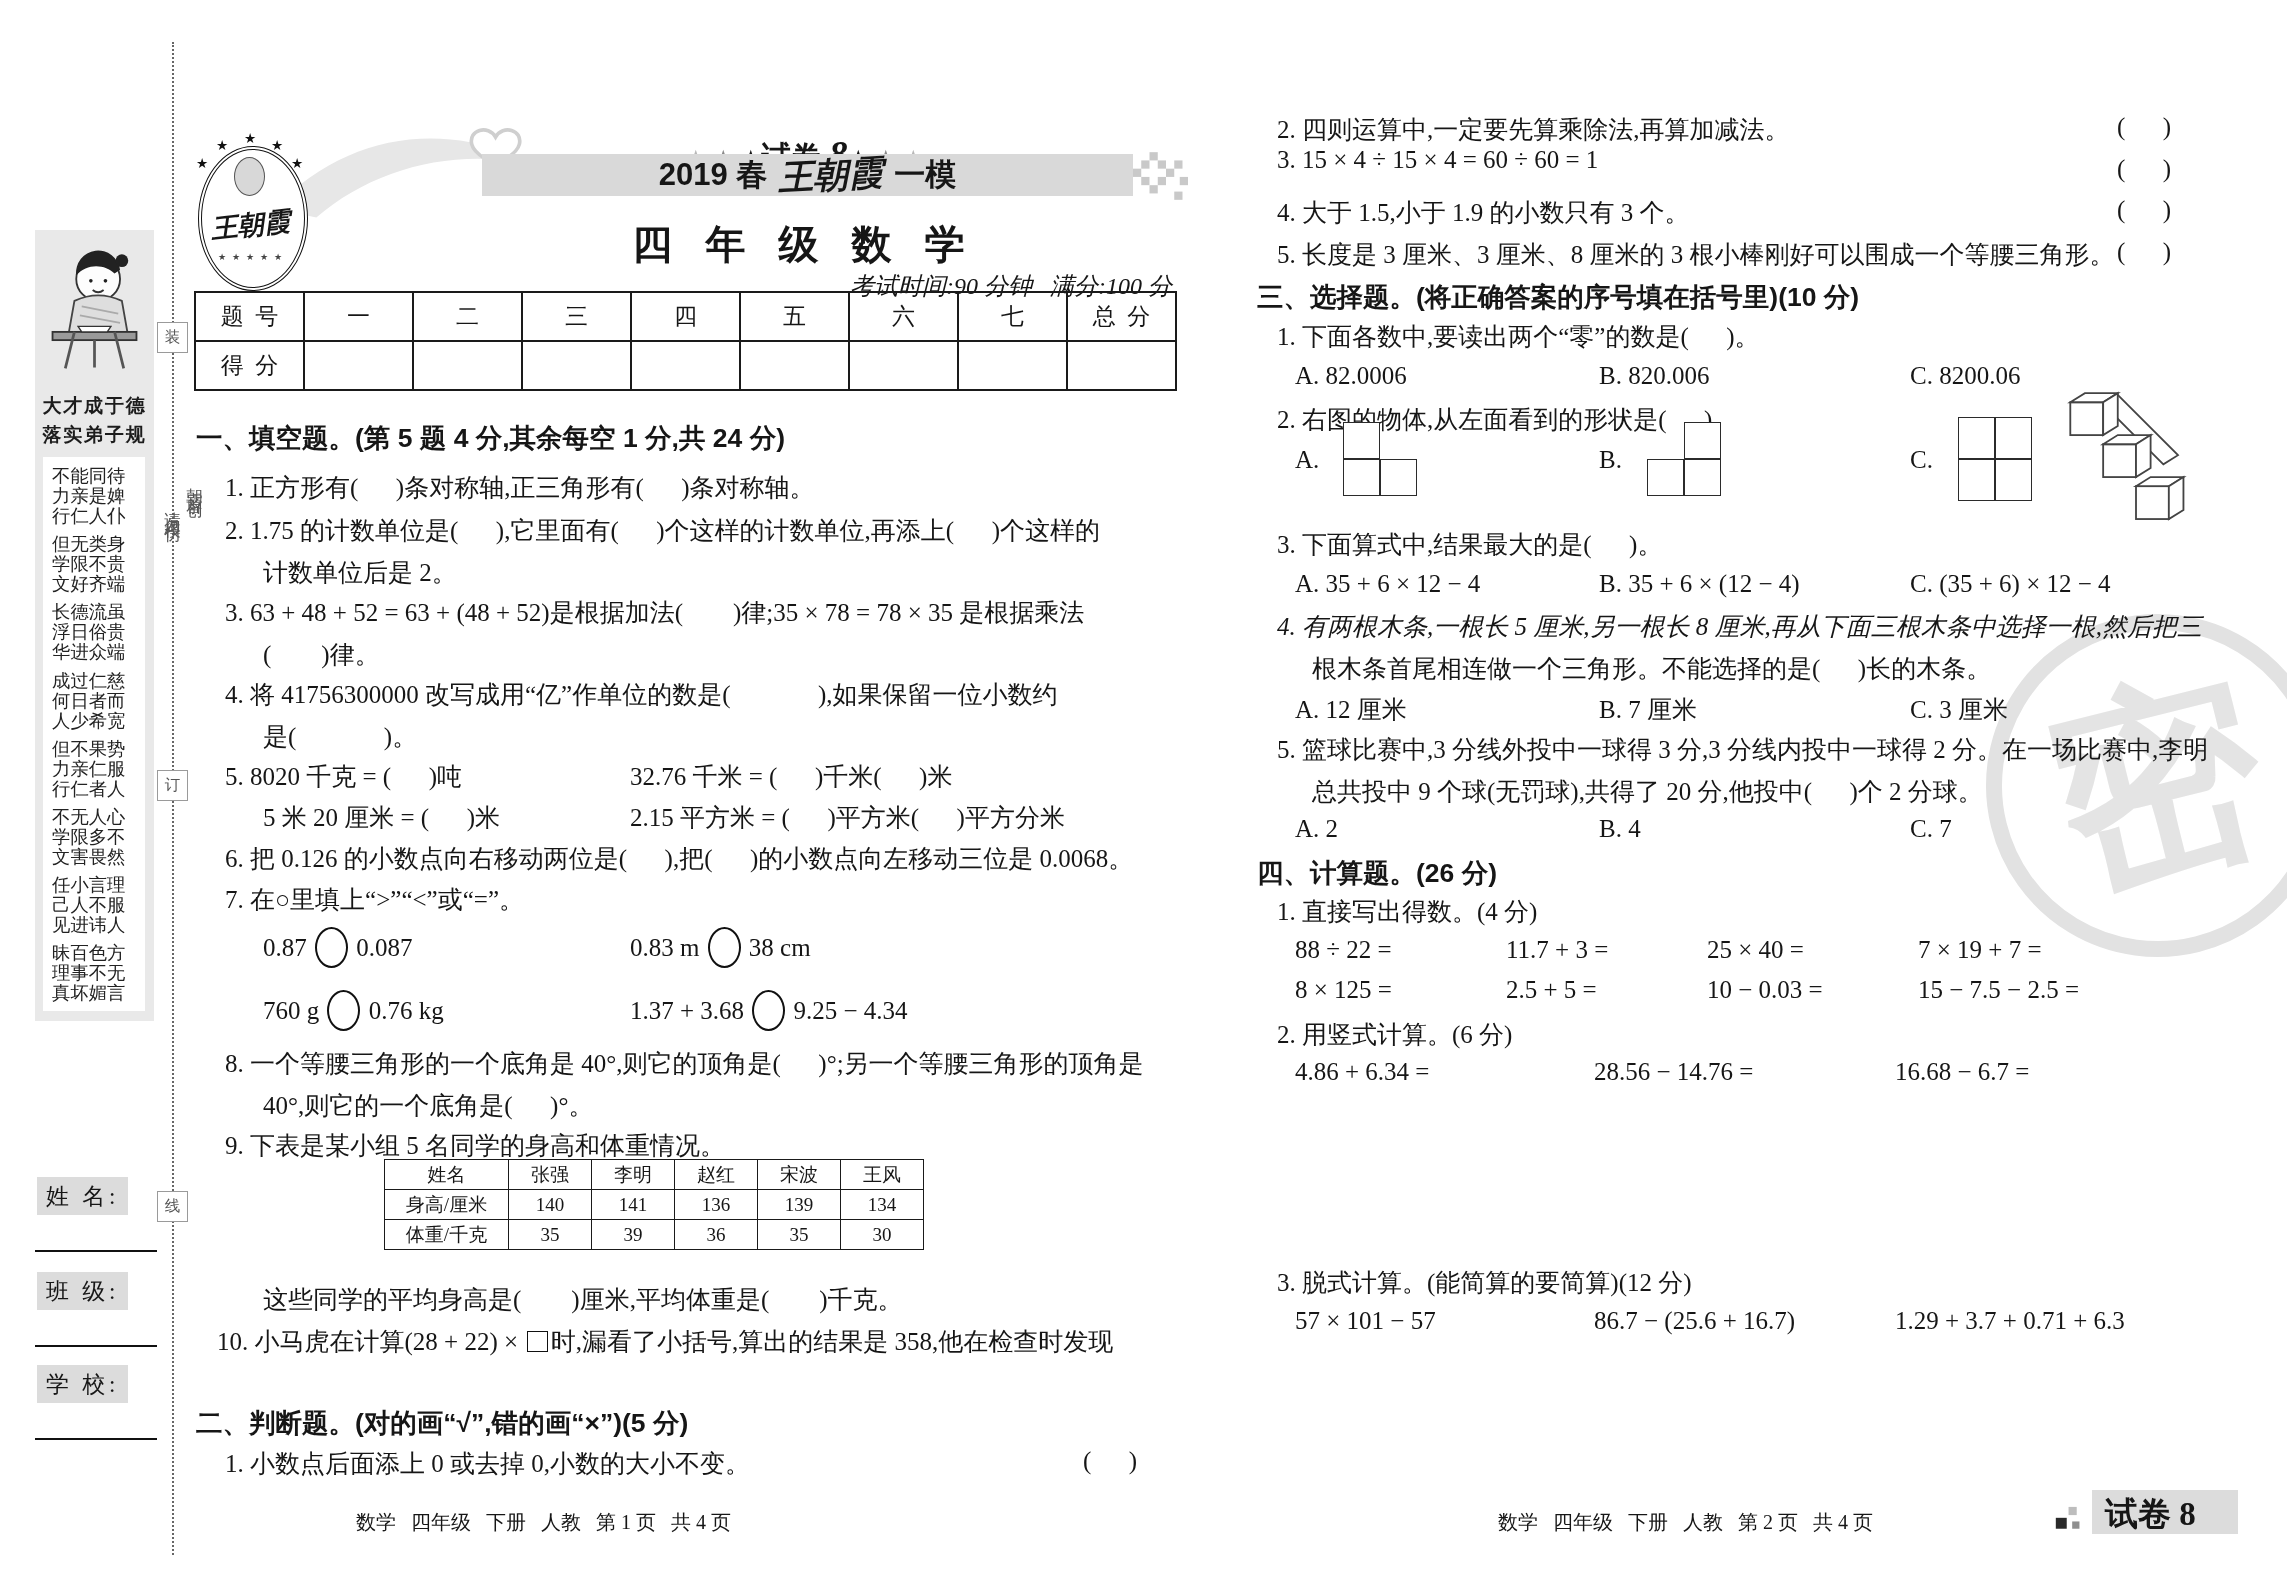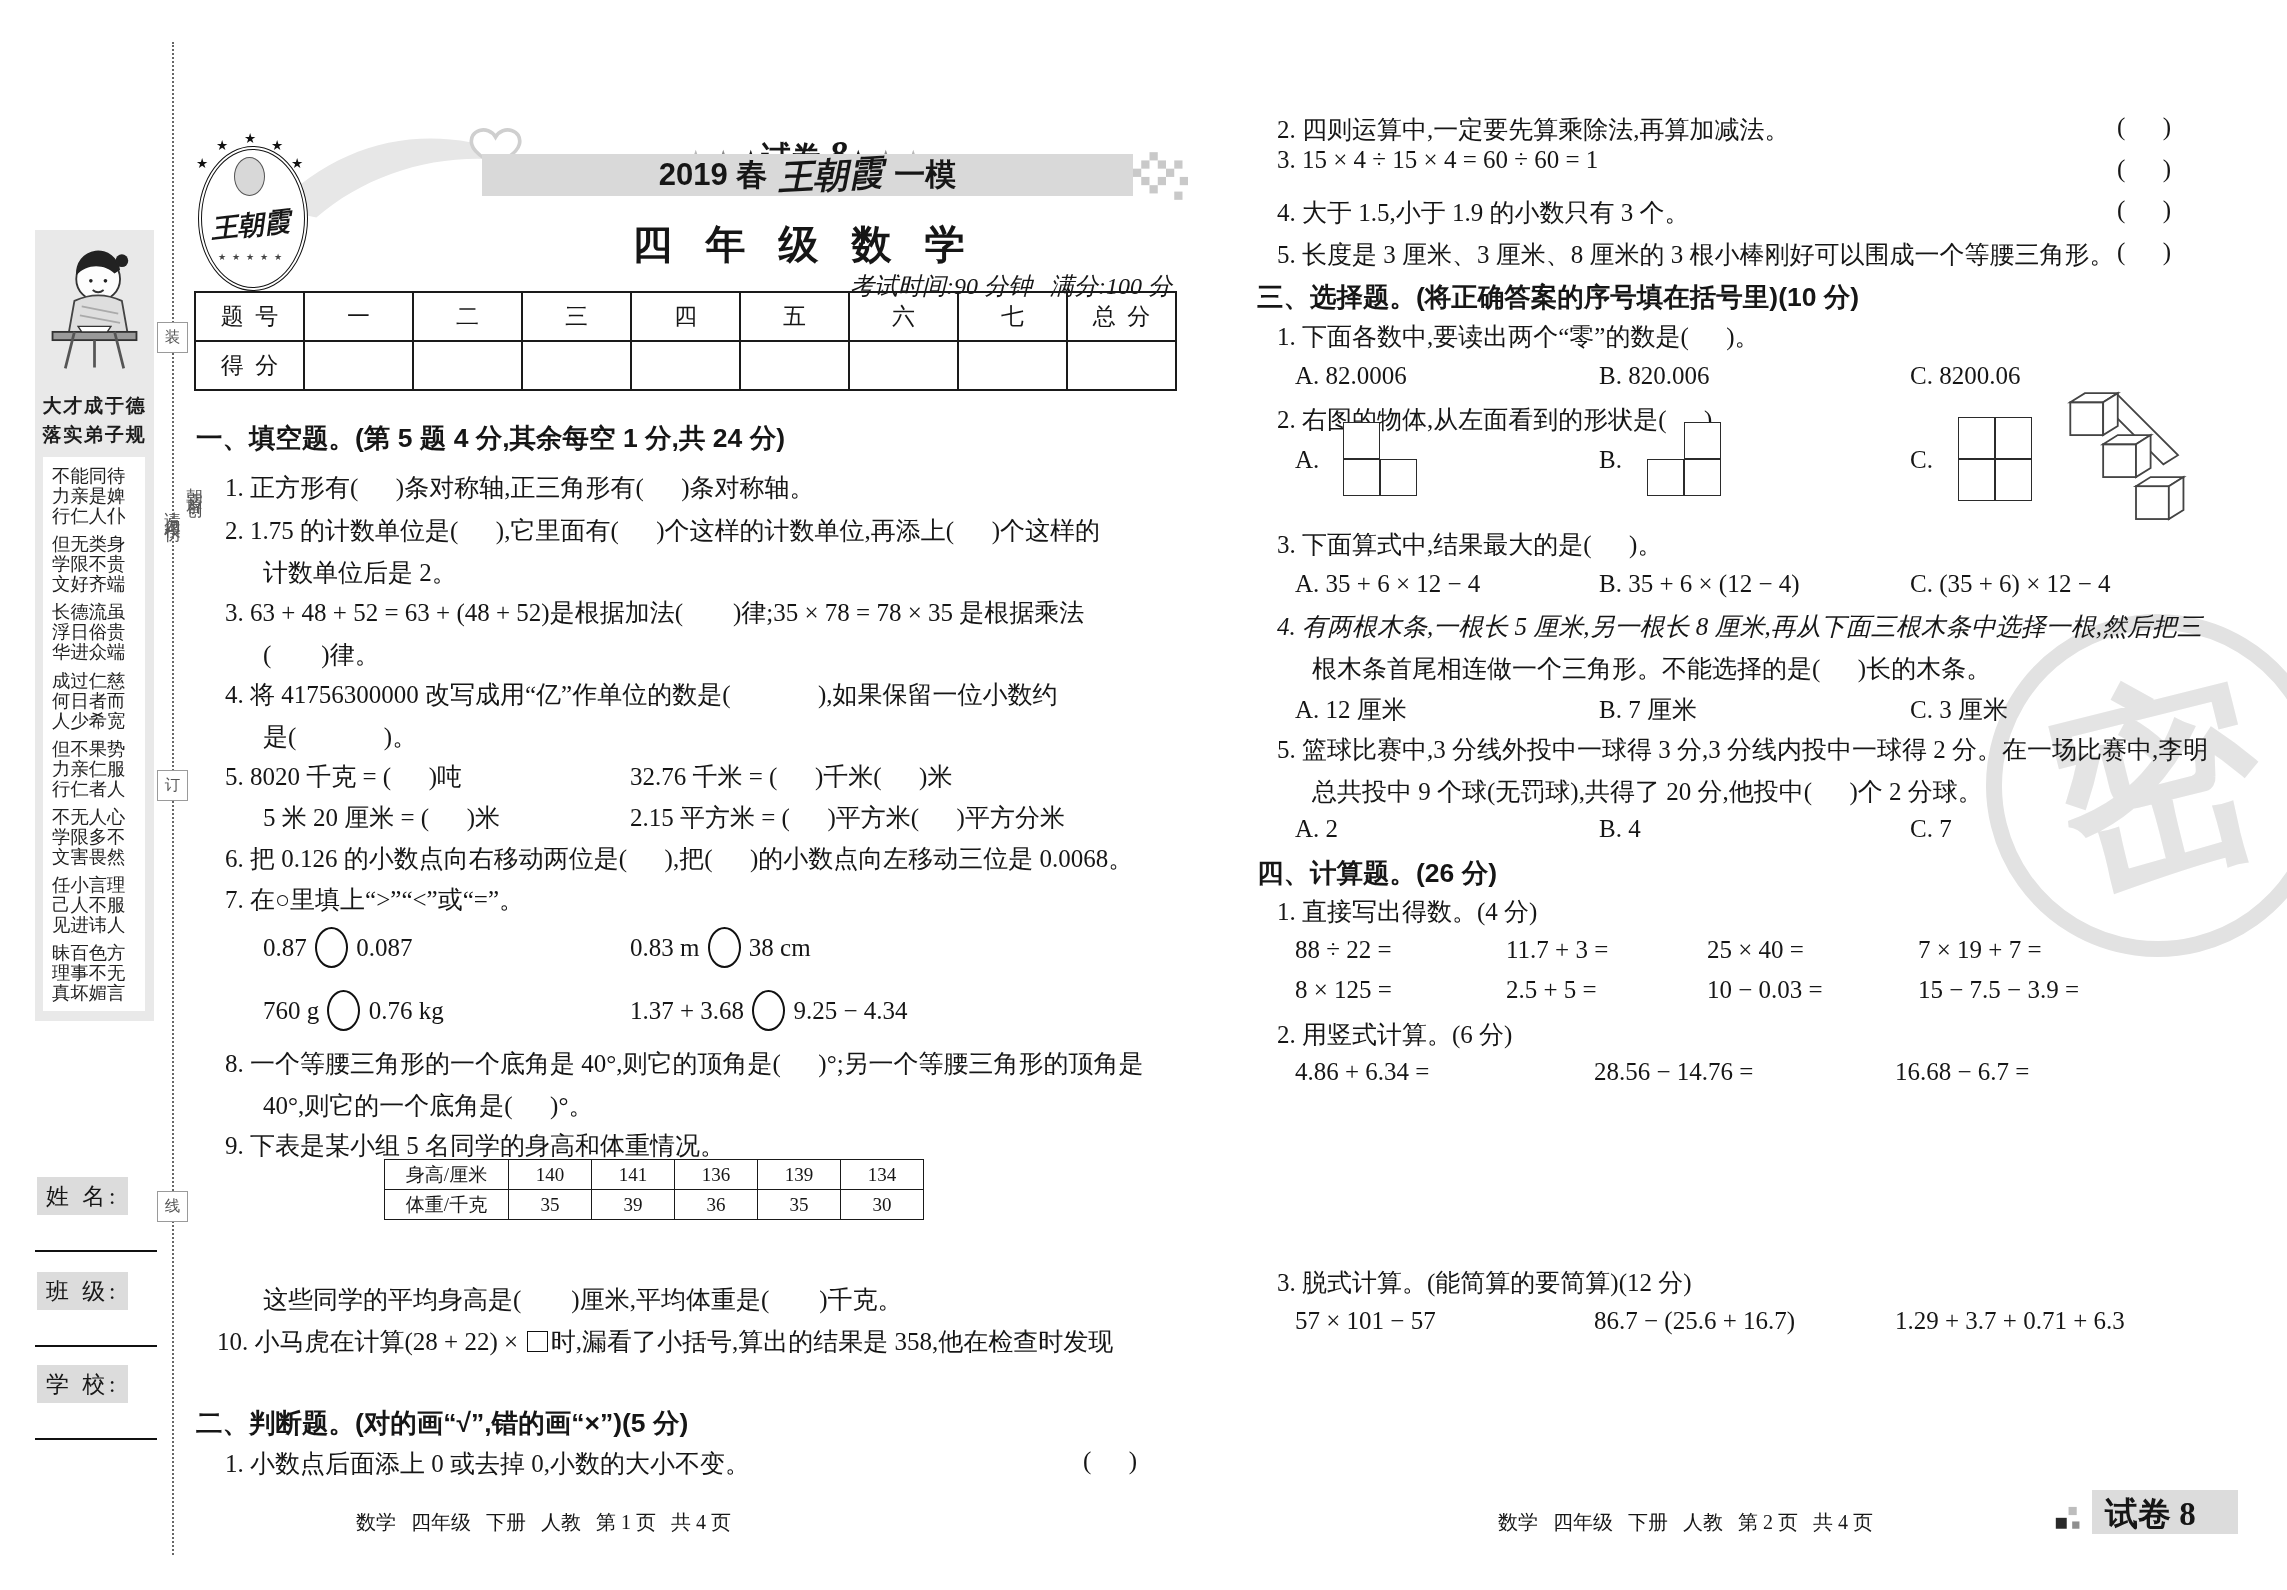--- a/index.html
+++ b/index.html
@@ -242,20 +242,28 @@
   <div class="ln" style="left:630px;top:927px;"><span>0.83 m</span><span class="oc"></span><span>38 cm</span></div>
   <div class="ln" style="left:263px;top:990px;"><span>760 g</span><span class="oc"></span><span>0.76 kg</span></div>
   <div class="ln" style="left:630px;top:990px;"><span>1.37 + 3.68</span><span class="oc"></span><span>9.25 − 4.34</span></div>
 
   <div class="ln" style="left:225px;top:1047px;">8. 一个等腰三角形的一个底角是 40°,则它的顶角是(      )°;另一个等腰三角形的顶角是</div>
   <div class="ln" style="left:263px;top:1089px;">40°,则它的一个底角是(      )°。</div>
   <div class="ln" style="left:225px;top:1129px;">9. 下表是某小组 5 名同学的身高和体重情况。</div>
 
   <table class="t9">
     <tbody>
+        <tr>
+      <td class="c0">姓名</td>
+      <td>张强</td>
+      <td>李明</td>
+      <td>赵红</td>
+      <td>宋波</td>
+      <td>王风</td>
+    </tr>
     <tr>
       <td class="c0">身高/厘米</td>
       <td>140</td>
       <td>141</td>
       <td>136</td>
       <td>139</td>
       <td>134</td>
     </tr>
     <tr>
       <td class="c0">体重/千克</td>
@@ -350,21 +358,21 @@
 
   <div class="ln hd" style="left:1257px;top:855px;">四、计算题。(26 分)</div>
   <div class="ln" style="left:1277px;top:895px;">1. 直接写出得数。(4 分)</div>
   <div class="ln" style="left:1295px;top:936px;text-align:right;">88 ÷ 22 =</div>
   <div class="ln" style="left:1506px;top:936px;">11.7 + 3 =</div>
   <div class="ln" style="left:1707px;top:936px;">25 × 40 =</div>
   <div class="ln" style="left:1918px;top:936px;">7 × 19 + 7 =</div>
   <div class="ln" style="left:1295px;top:976px;">8 × 125 =</div>
   <div class="ln" style="left:1506px;top:976px;">2.5 + 5 =</div>
   <div class="ln" style="left:1707px;top:976px;">10 − 0.03 =</div>
-  <div class="ln" style="left:1918px;top:976px;">15 − 7.5 − 3.9 =</div>
+  <div class="ln" style="left:1918px;top:976px;">15 − 7.5 − 2.5 =</div>
 
   <div class="ln" style="left:1277px;top:1018px;">2. 用竖式计算。(6 分)</div>
   <div class="ln" style="left:1295px;top:1058px;">4.86 + 6.34 =</div>
   <div class="ln" style="left:1594px;top:1058px;">28.56 − 14.76 =</div>
   <div class="ln" style="left:1895px;top:1058px;">16.68 − 6.7 =</div>
 
   <div class="ln" style="left:1277px;top:1266px;">3. 脱式计算。(能简算的要简算)(12 分)</div>
   <div class="ln" style="left:1295px;top:1307px;">57 × 101 − 57</div>
   <div class="ln" style="left:1594px;top:1307px;">86.7 − (25.6 + 16.7)</div>
   <div class="ln" style="left:1895px;top:1307px;">1.29 + 3.7 + 0.71 + 6.3</div>

